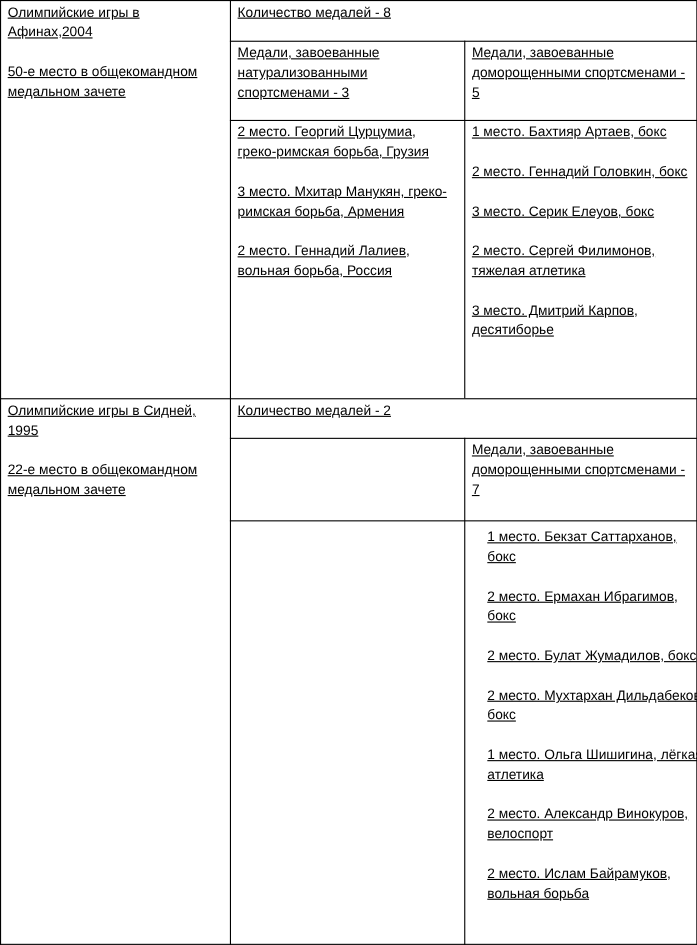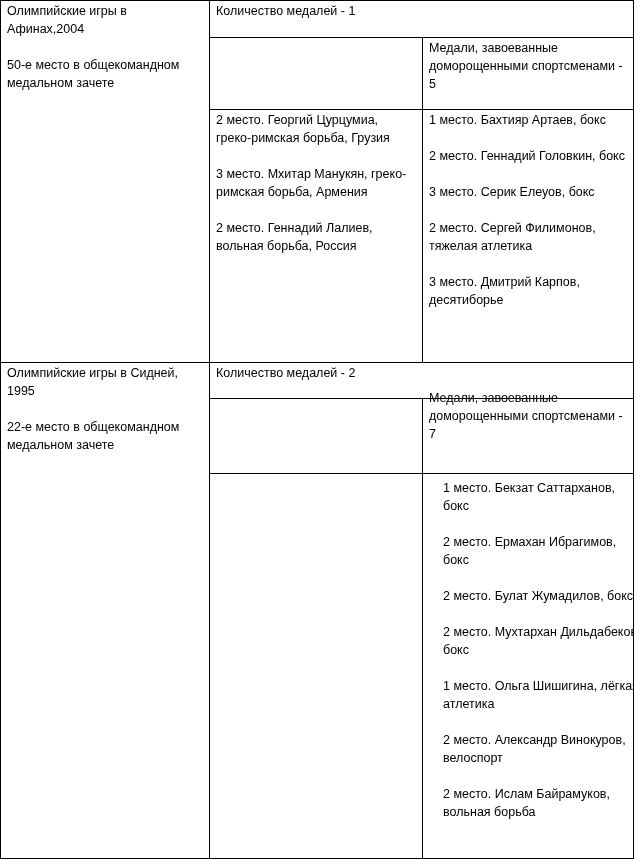--- a/index.html
+++ b/index.html
@@ -6,20 +6,21 @@
     body { width: 634px; height: 859px; overflow: hidden; }
     .tbl {
       position: absolute; left: 0; top: 0;
       width: 634px; height: 859px;
       font-family: "Liberation Sans", sans-serif;
       font-size: 12.5px; line-height: 18px; color: #000;
     }
     .cell {
       position: absolute; box-sizing: border-box;
       padding: 1px 6px 0 6px;
+      text-decoration: underline;
     }
     .line-h { position: absolute; height: 1px; background: #000; }
     .line-v { position: absolute; width: 1px; background: #000; }
     .para { margin: 0 0 18px 0; white-space: pre-line; }
     .para:last-child { margin-bottom: 0; }
   </style>
 </head>
 <body>
 
 <div class="tbl">
@@ -37,21 +38,24 @@
 
   <div class="line-h" style="left:209px;top:398px;width:425px;"></div>
   <div class="line-h" style="left:209px;top:473px;width:425px;"></div>
   <div class="line-v" style="left:422px;top:398px;height:461px;"></div>
 
   <div class="cell" style="left:1px;top:1px;width:208px;">
     <p class="para">Олимпийские игры в Афинах,2004</p>
     <p class="para">50-е место в общекомандном медальном зачете</p>
   </div>
   <div class="cell" style="left:210px;top:1px;width:423px;">
-    <p class="para">Количество медалей - 1</p>
+    <p class="para">Количество медалей - 8</p>
+  </div>
+  <div class="cell" style="left:210px;top:38px;width:212px;">
+    <p class="para">Медали, завоеванные натурализованными спортсменами - 3</p>
   </div>
   <div class="cell" style="left:423px;top:38px;width:210px;">
     <p class="para">Медали, завоеванные доморощенными спортсменами - 5</p>
   </div>
   <div class="cell" style="left:210px;top:110px;width:212px;">
     <p class="para">2 место. Георгий Цурцумиа, греко-римская борьба, Грузия</p>
     <p class="para">3 место. Мхитар Манукян, греко-римская борьба, Армения</p>
     <p class="para">2 место. Геннадий Лалиев, вольная борьба, Россия</p>
   </div>
   <div class="cell" style="left:423px;top:110px;width:210px;">
@@ -62,21 +66,21 @@
     <p class="para">3 место. Дмитрий Карпов, десятиборье</p>
   </div>
 
   <div class="cell" style="left:1px;top:363px;width:208px;">
     <p class="para">Олимпийские игры в Сидней, 1995</p>
     <p class="para">22-е место в общекомандном медальном зачете</p>
   </div>
   <div class="cell" style="left:210px;top:363px;width:423px;">
     <p class="para">Количество медалей - 2</p>
   </div>
-  <div class="cell" style="left:423px;top:388px;width:210px;">
+  <div class="cell" style="left:423px;top:399px;width:210px;">
     <p class="para">Медали, завоеванные доморощенными спортсменами - 7</p>
   </div>
   <div class="cell" style="left:210px;top:474px;width:212px;"></div>
   <div class="cell" style="left:437px;top:474px;width:210px;padding-top:5px;">
     <p class="para">1 место. Бекзат Саттарханов, бокс</p>
     <p class="para">2 место. Ермахан Ибрагимов, бокс</p>
     <p class="para">2 место. Булат Жумадилов, бокс</p>
     <p class="para">2 место. Мухтархан Дильдабеков, бокс</p>
     <p class="para">1 место. Ольга Шишигина, лёгкая атлетика</p>
     <p class="para">2 место. Александр Винокуров, велоспорт</p>

